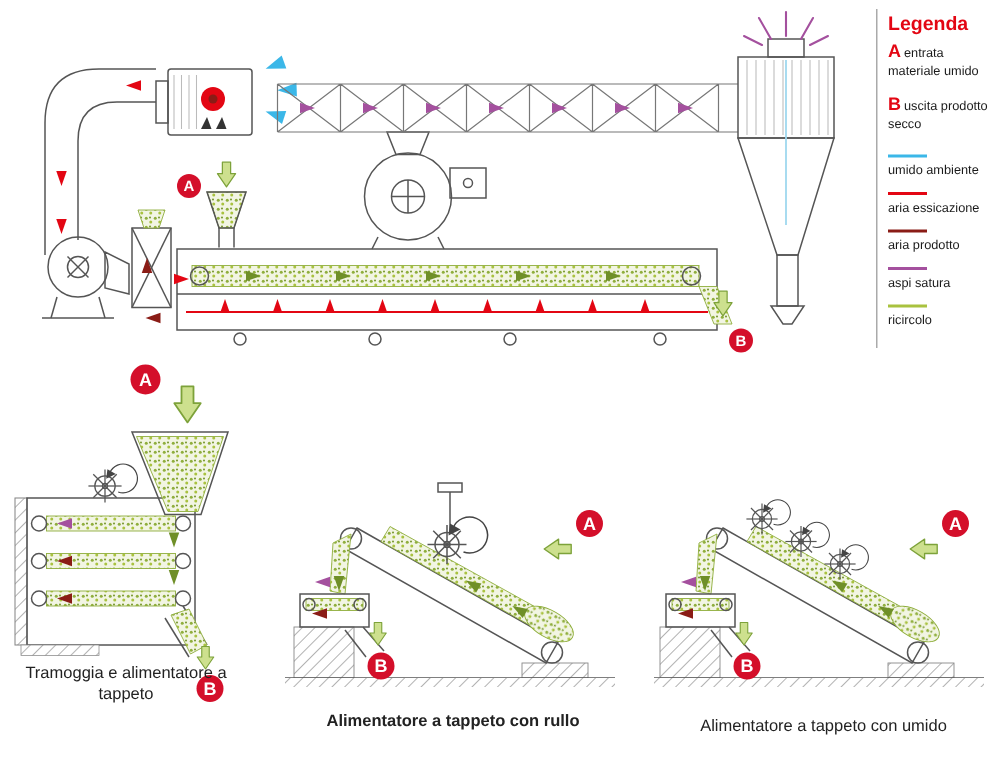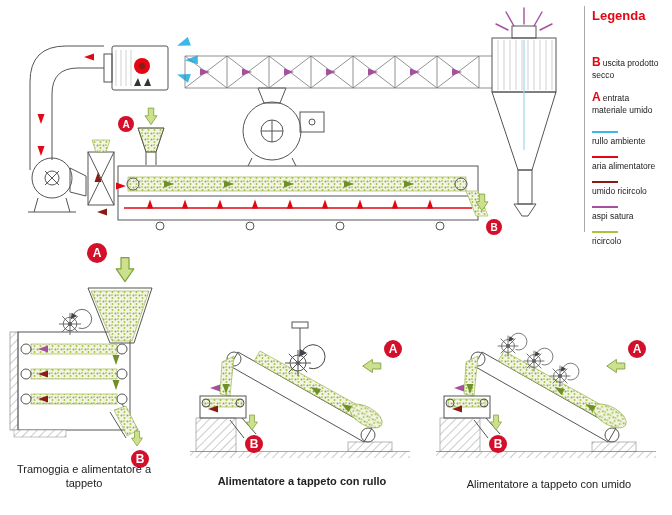--- a/index.html
+++ b/index.html
@@ -14,37 +14,37 @@
   .redln{stroke:#e30613;stroke-width:1.4;fill:none;}
   .cyanln{stroke:#9fd8ef;stroke-width:1.2;fill:none;}
   .magln{stroke:#a4509e;stroke-width:1.4;fill:none;stroke-linecap:round;}
   .bc{fill:#d40f2a;}
   .bt{fill:#fff;font-family:"Liberation Sans",sans-serif;font-weight:bold;text-anchor:middle;}
   .bt10{font-size:10px;}
   .bt12{font-size:12px;}
 
   
   .legend{position:absolute;left:592px;top:8px;width:76px;}
-  .legend-title{color:#e30613;font-size:13px;font-weight:bold;margin-bottom:32px;}
+  .legend-title{color:#e30613;font-size:13px;font-weight:bold;margin-bottom:4px;}
   .io-row{font-size:8.5px;line-height:1.25;color:#1a1a1a;margin-bottom:9px;width:74px;}
   .io-key{color:#e30613;font-weight:bold;font-size:12px;margin-right:2px;}
   .legend-lines{margin-top:16px;}
   .line-row{margin-bottom:10px;}
   .sw{width:26px;height:2px;margin-bottom:3px;}
   .sw-0{background:#3bb7e8;}
   .sw-1{background:#e30613;}
   .sw-2{background:#8a1c16;}
   .sw-3{background:#a4509e;}
   .sw-4{background:#a9c23f;}
   .line-label{font-size:8.5px;color:#1a1a1a;}
   .divider{position:absolute;left:584px;top:6px;width:1px;height:226px;background:#aaa;}
 
   
   .caption{position:absolute;font-size:11px;color:#222;text-align:center;line-height:1.3;}
-  .cap-1{left:8px;top:462px;width:152px;}
+  .cap-1{left:8px;top:442px;width:152px;}
   .cap-2{left:192px;top:474px;width:220px;font-weight:bold;}
   .cap-3{left:436px;top:477px;width:226px;}
 </style>
 </head>
 <body>
 
 <svg class="stage" width="672" height="515" viewBox="0 0 672 515" xmlns="http://www.w3.org/2000/svg">
   <defs>
     <pattern id="spk" width="6" height="6" patternUnits="userSpaceOnUse">
       <rect width="6" height="6" fill="#f2f5e3"></rect>
@@ -351,38 +351,38 @@
     <use href="#bigArr" transform="translate(614,366) rotate(90) scale(.6)"></use>
   </g>
 </svg>
 
 <div class="divider"></div>
 
 <div class="legend">
   <div class="legend-title">Legenda</div>
 
   <div class="io-row">
+    <span class="io-key">A</span><span>entrata materiale umido</span>
+  </div>
+  <div class="io-row">
     <span class="io-key">B</span><span>uscita prodotto secco</span>
   </div>
-  <div class="io-row">
-    <span class="io-key">A</span><span>entrata materiale umido</span>
-  </div>
 
   <div class="legend-lines">
     <div class="line-row">
       <div class="sw sw-0"></div>
-      <div class="line-label">rullo ambiente</div>
+      <div class="line-label">umido ambiente</div>
     </div>
     <div class="line-row">
       <div class="sw sw-1"></div>
-      <div class="line-label">aria alimentatore</div>
+      <div class="line-label">aria essicazione</div>
     </div>
     <div class="line-row">
       <div class="sw sw-2"></div>
-      <div class="line-label">umido ricircolo</div>
+      <div class="line-label">aria prodotto</div>
     </div>
     <div class="line-row">
       <div class="sw sw-3"></div>
       <div class="line-label">aspi satura</div>
     </div>
     <div class="line-row">
       <div class="sw sw-4"></div>
       <div class="line-label">ricircolo</div>
     </div>
   </div>

